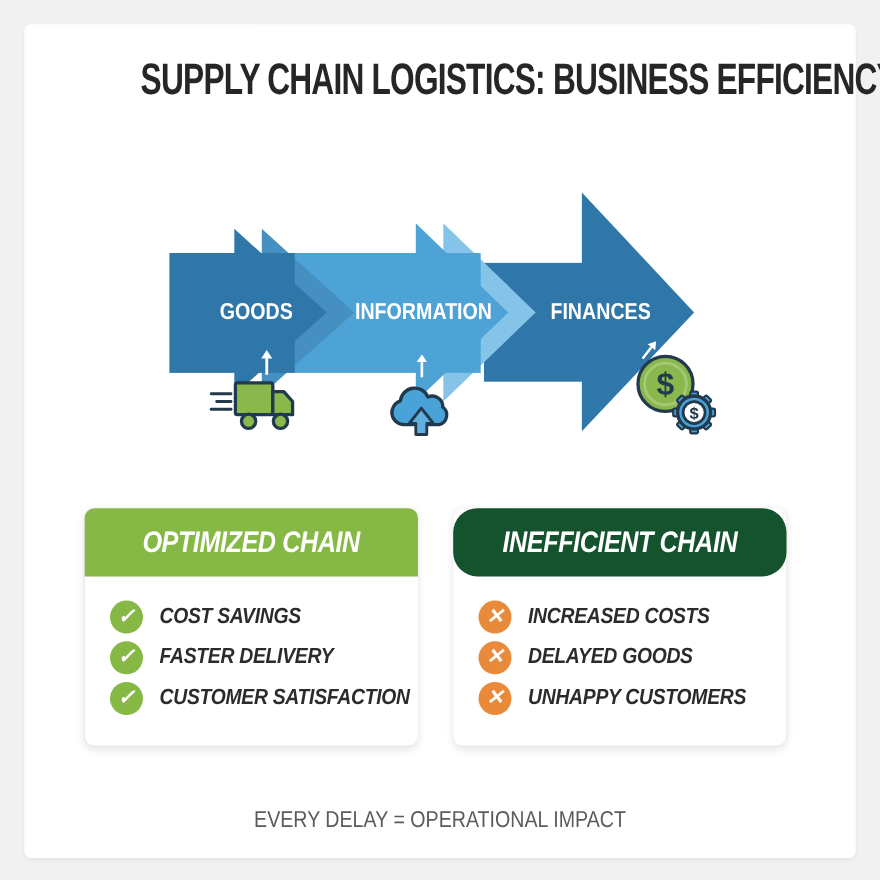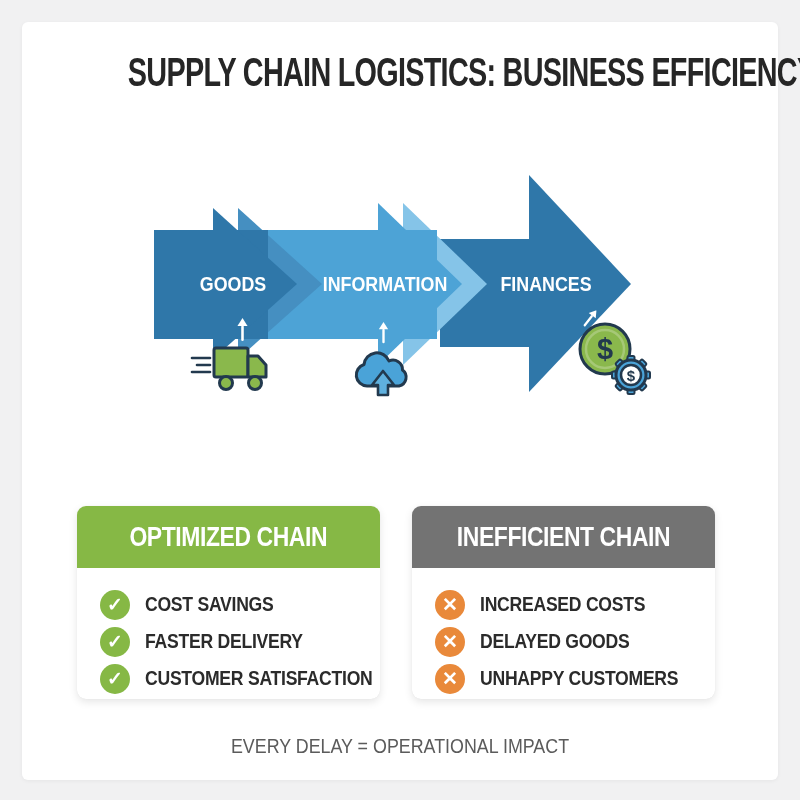--- a/index.html
+++ b/index.html
@@ -25,23 +25,24 @@
   .stage-label{
     position:absolute;color:#ffffff;font-weight:bold;font-size:21px;
     text-align:center;white-space:nowrap;letter-spacing:0;
     transform:translateX(-50%) scaleX(0.85);transform-origin:center;
     top:250px;
   }
   .mini-arrow{position:absolute;}
   .icon-wrap{position:absolute;}
   
   .card{
-    position:absolute;top:484px;width:303px;height:193px;
+    position:absolute;top:440px;width:303px;height:216px;
     background:#ffffff;border-radius:9px;
     box-shadow:0 3px 8px rgba(0,0,0,0.10),0 0 1px rgba(0,0,0,0.08);
+    font-style:italic;
   }
   .card-left{left:55px;}
   .card-right{left:390px;}
   .card-header{
     height:62px;border-radius:9px 9px 0 0;
     display:flex;align-items:center;justify-content:center;
   }
   .card-header-text{
     color:#ffffff;font-size:27px;font-weight:bold;white-space:nowrap;
     transform:scaleX(0.85);transform-origin:center;letter-spacing:-0.5px;
@@ -161,21 +162,21 @@
         <div class="row-label">FASTER DELIVERY</div>
       </div>
       <div class="card-row">
         <div class="marker" style="background: rgb(134, 184, 69);">✓</div>
         <div class="row-label">CUSTOMER SATISFACTION</div>
       </div>
     </div>
   </div>
 
   <div class="card card-right">
-    <div class="card-header" style="background: #737373;">
+    <div class="card-header" style="background: #14532d; border-radius: 22px;">
       <div class="card-header-text">INEFFICIENT CHAIN</div>
     </div>
     <div class="card-list">
       <div class="card-row">
         <div class="marker" style="background: rgb(233, 137, 58);">✕</div>
         <div class="row-label">INCREASED COSTS</div>
       </div>
       <div class="card-row">
         <div class="marker" style="background: rgb(233, 137, 58);">✕</div>
         <div class="row-label">DELAYED GOODS</div>

